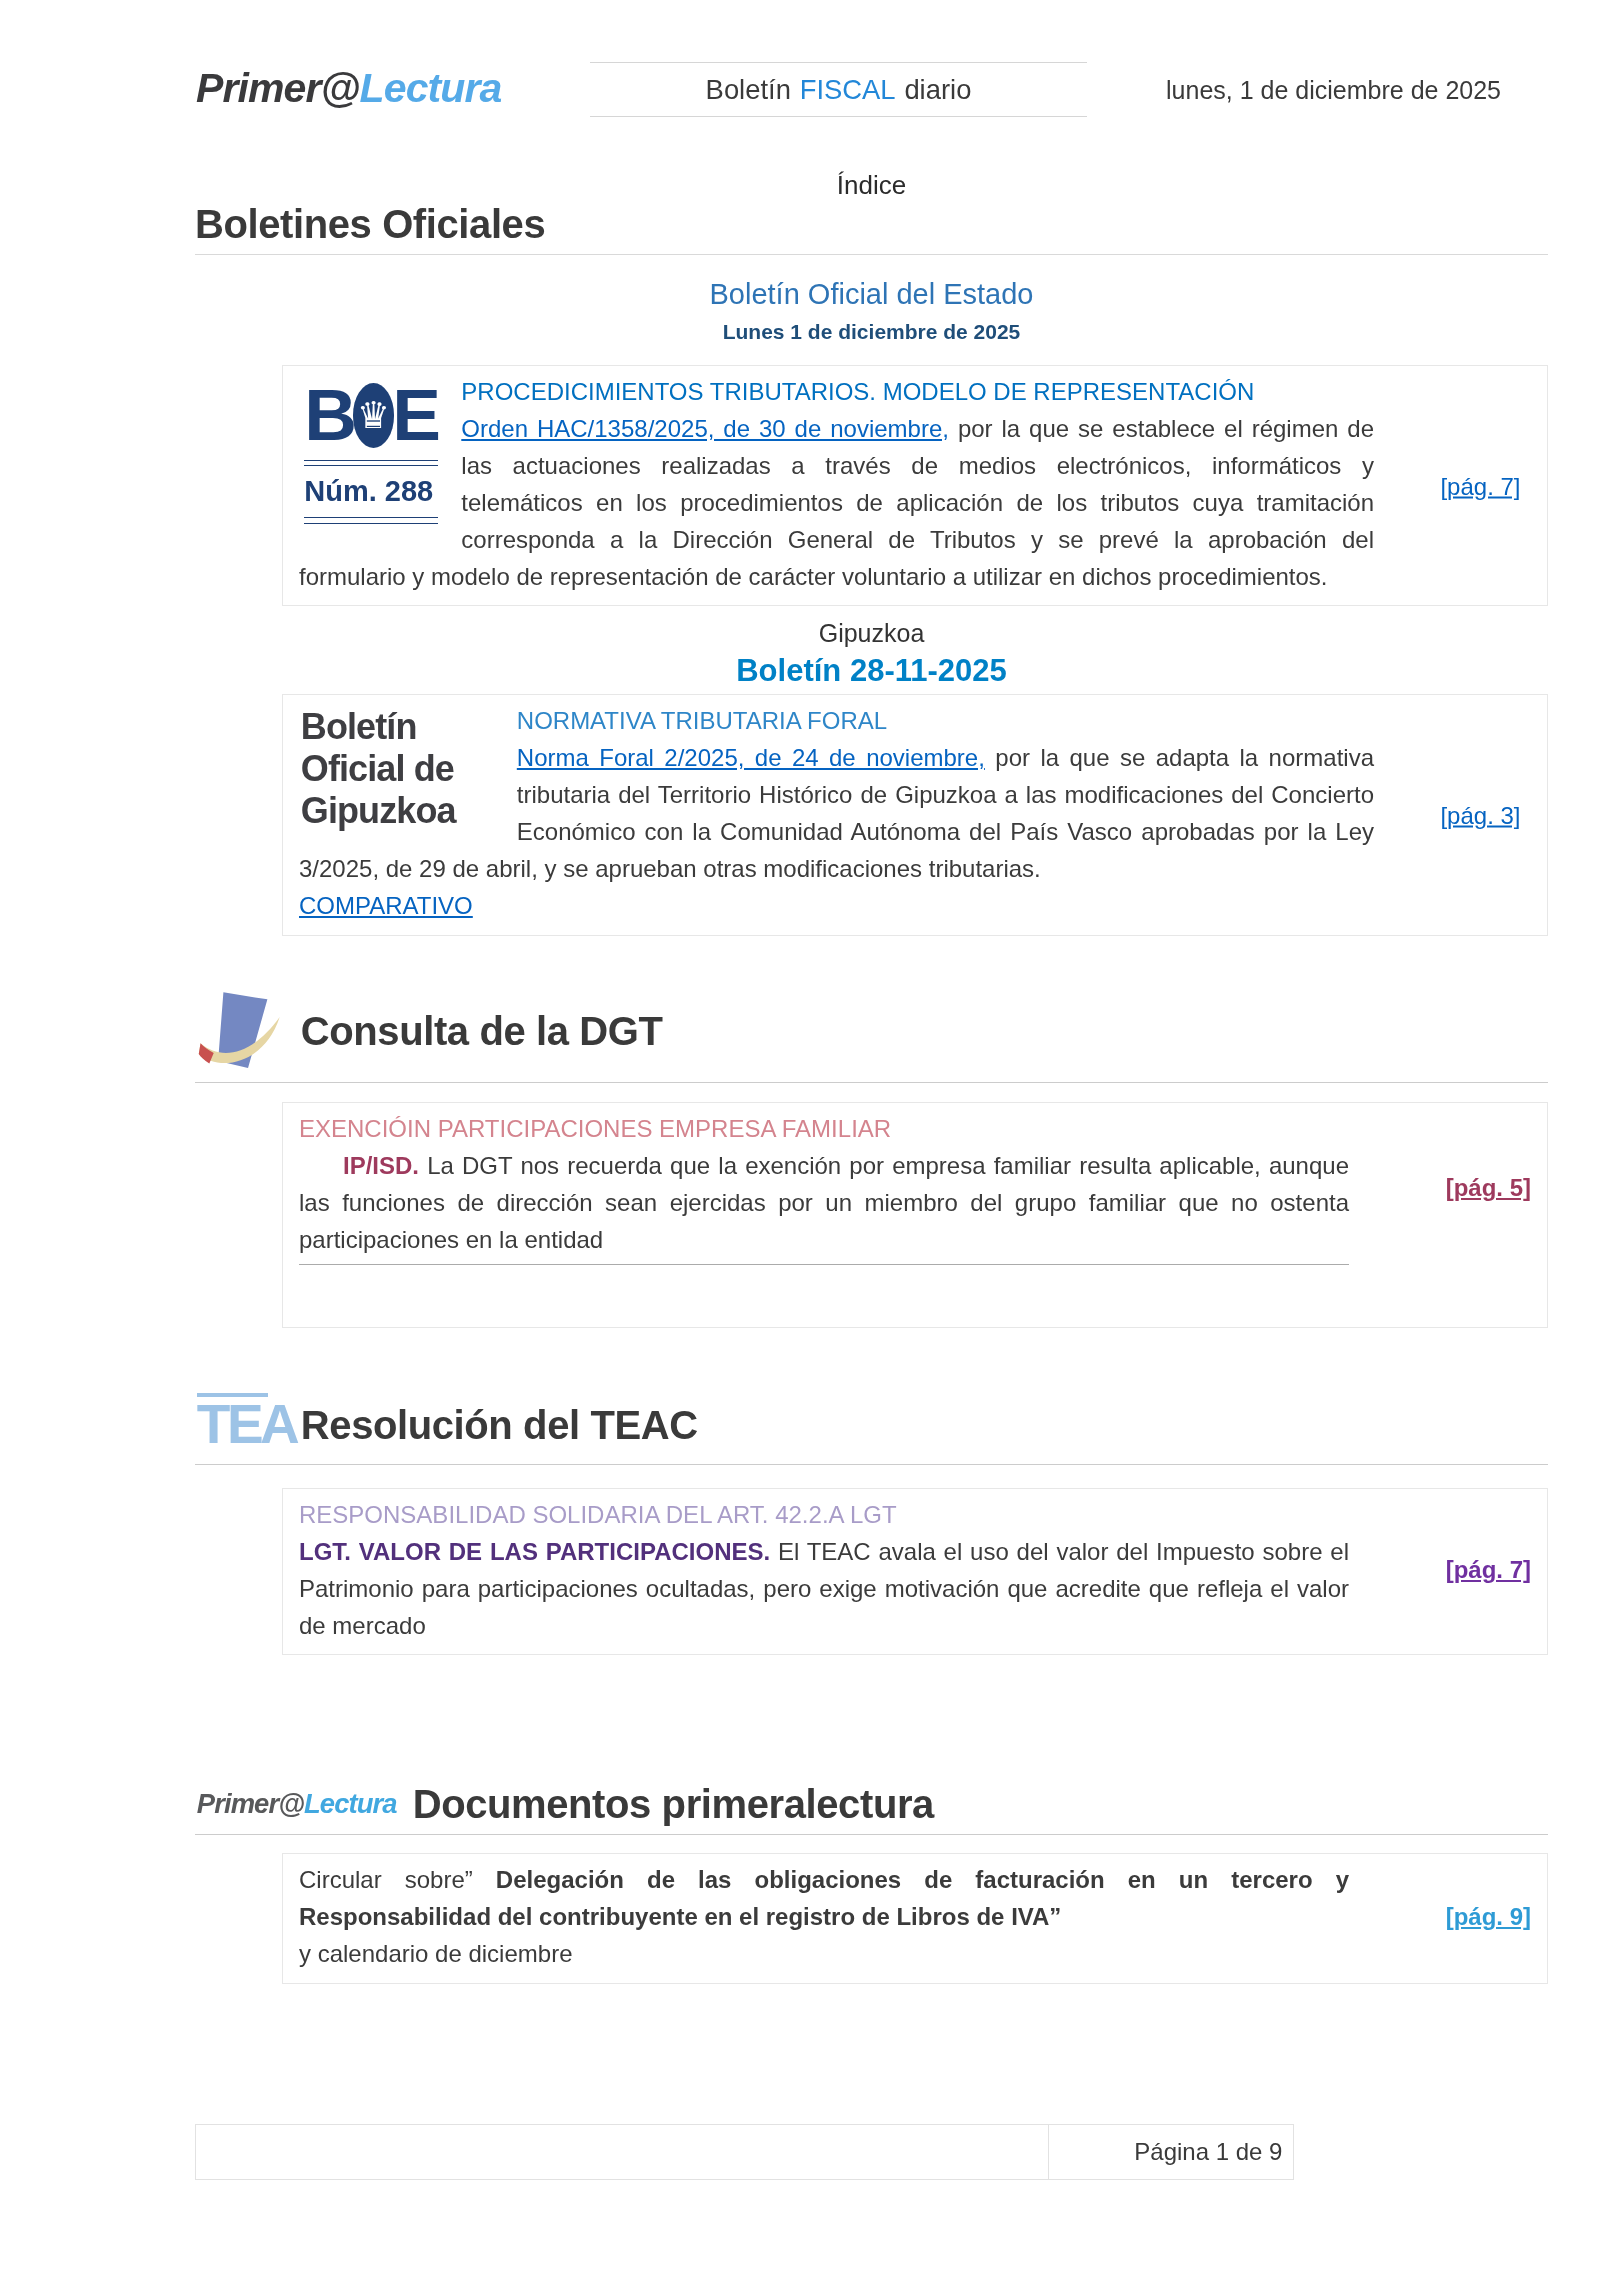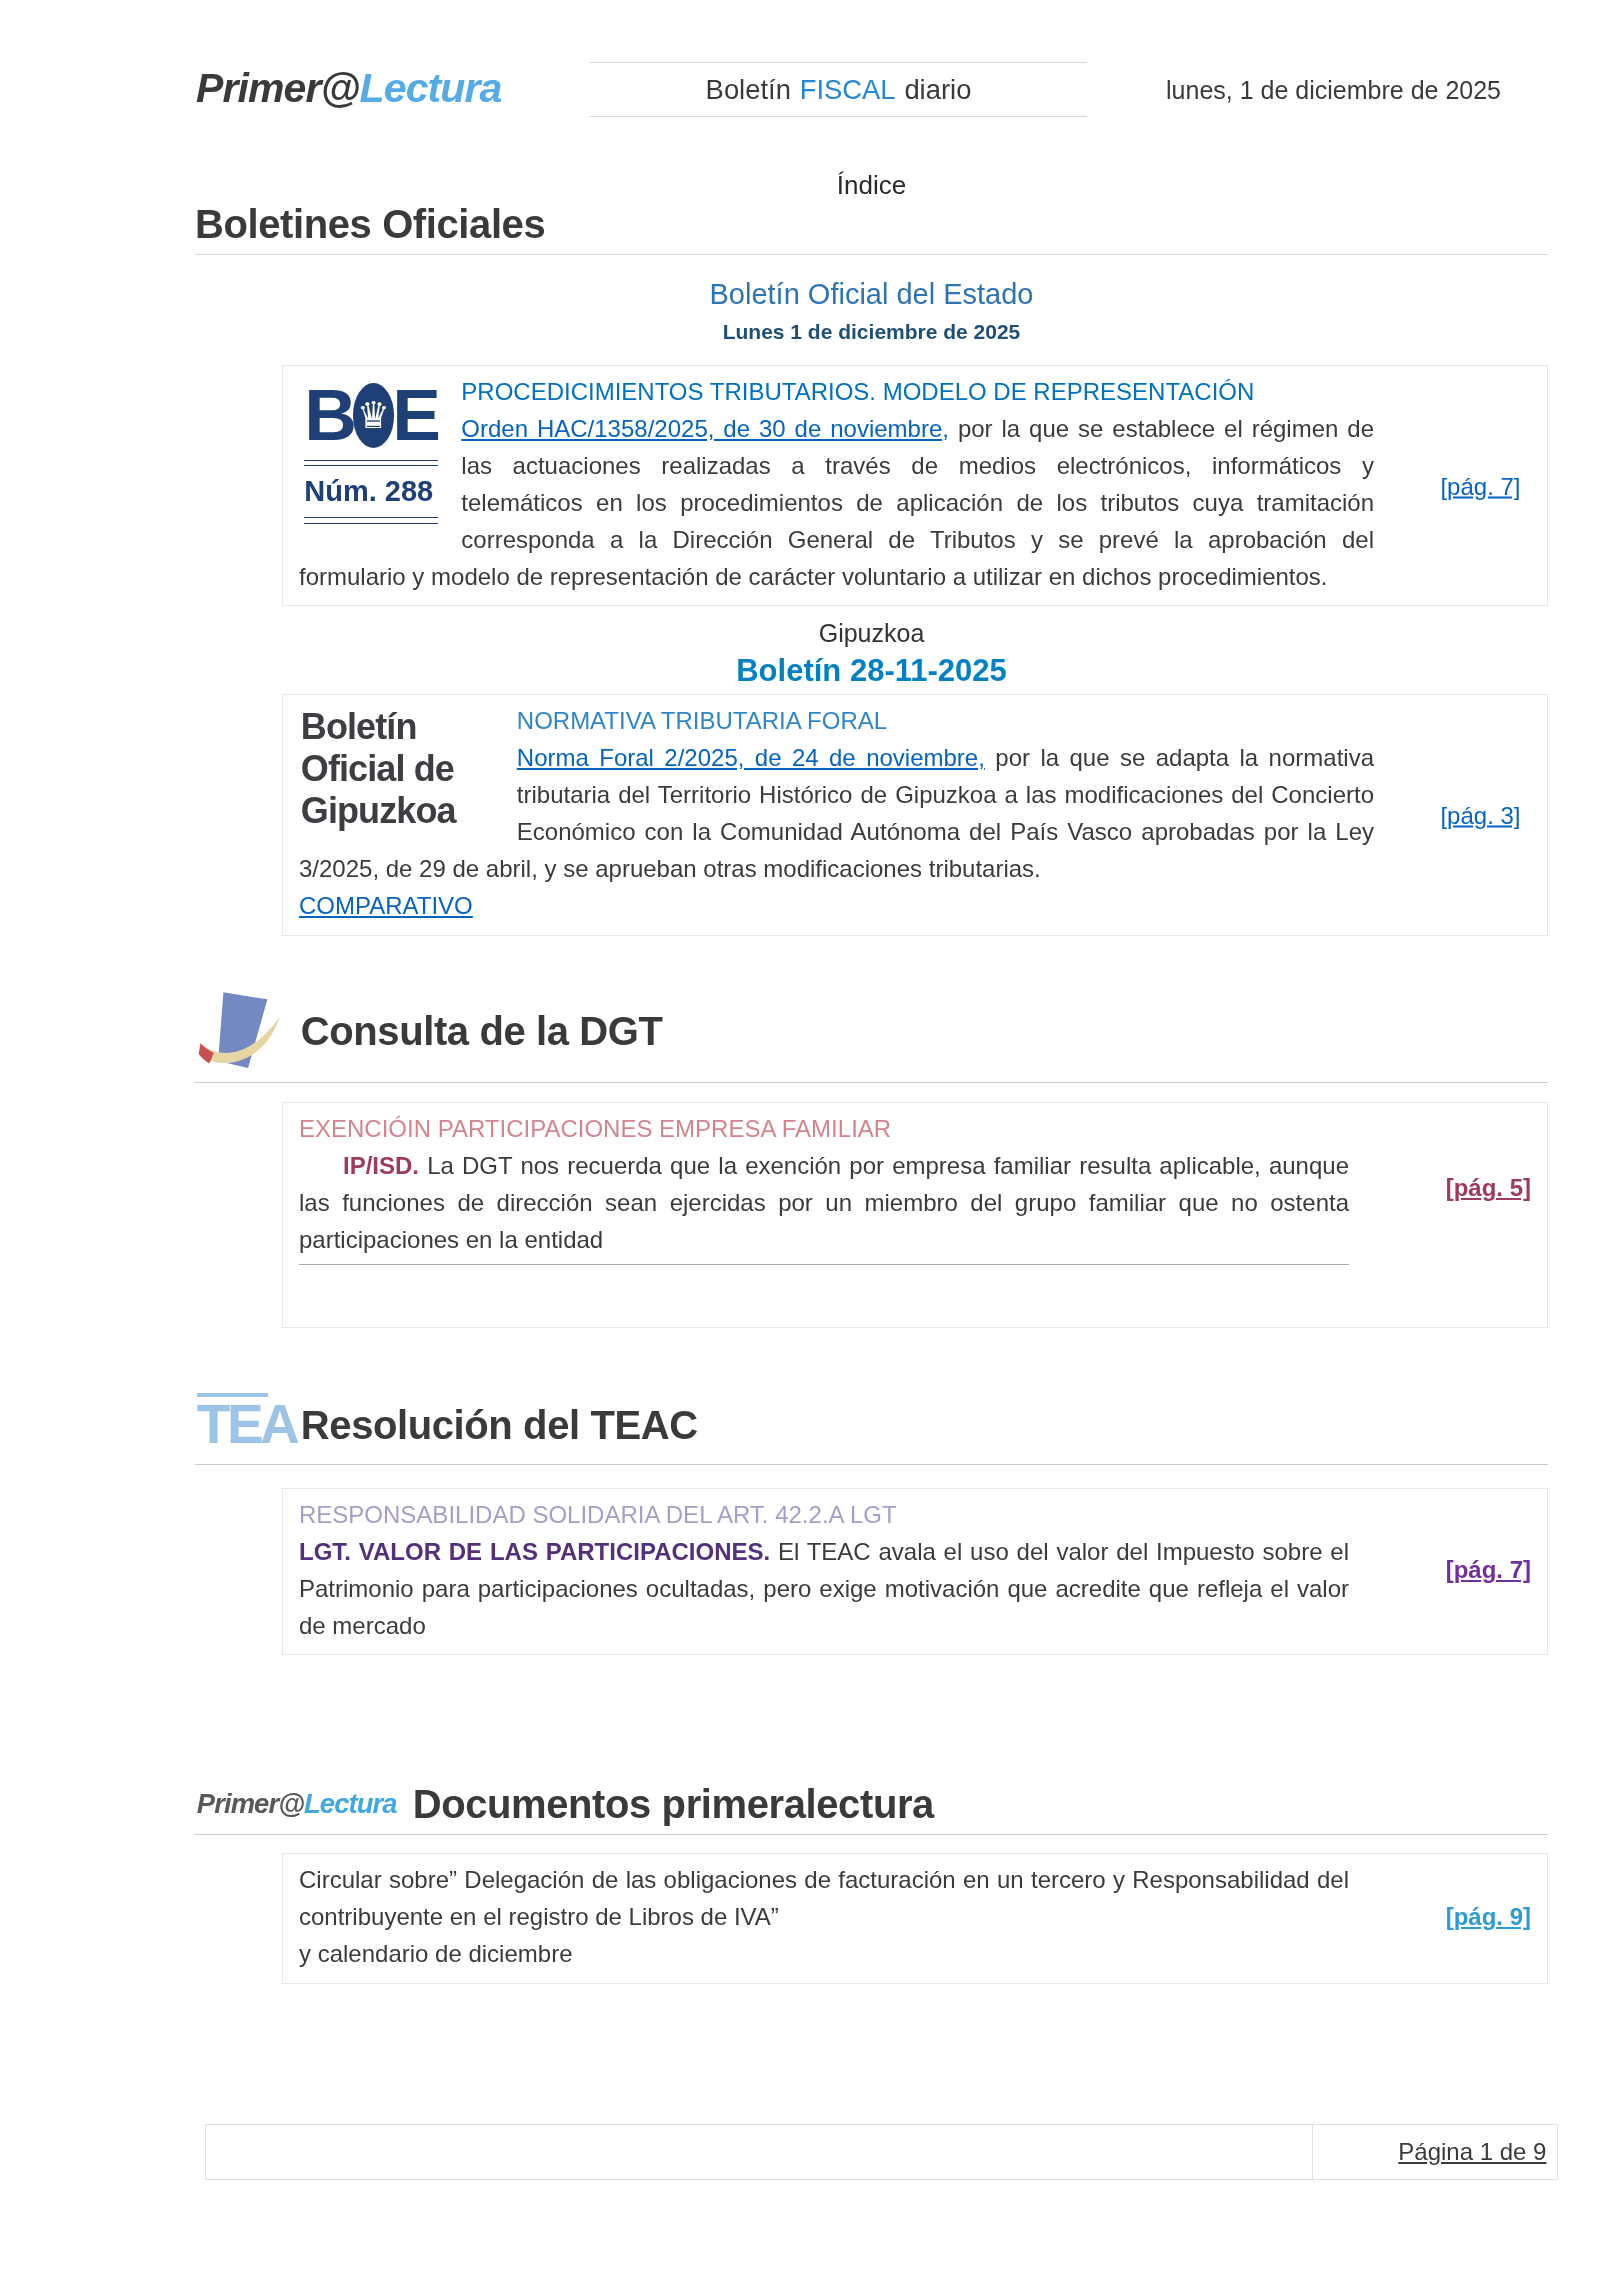--- a/index.html
+++ b/index.html
@@ -72,38 +72,38 @@
   .entry-dgt{padding-bottom:62px;}
   .sep{border-top:1.8px solid #ababab;height:0;margin-top:5.3px;}
 
   
   .teac-title{color:#a89cc8;}
   .teac-lead{color:#52307c;font-weight:bold;}
   .pag-purple{color:#7030a0;}
 
   
   .pag-cyan{color:#2e9bd5;}
-  .docs-bold{font-weight:normal;}
+  .docs-bold{font-weight:bold;}
 
   
   .sec-row{display:flex;align-items:center;gap:16px;margin-left:1.8px;}
   .mt-dgt{margin-top:51px;}
   .mt-teac{margin-top:65px;}
   .mt-docs{margin-top:126px;}
   .aeat-logo{width:88px;height:88px;flex:0 0 auto;}
   .tea-logo{position:relative;width:88px;height:64px;flex:0 0 auto;color:#9dc3e6;font-size:55px;line-height:62px;font-weight:bold;letter-spacing:-3.5px;}
   .tea-logo::before{content:"";position:absolute;left:0;top:0;width:71px;height:4.4px;background:#9dc3e6;}
   .docs-logo{font-size:27.4px;font-weight:bold;font-style:italic;letter-spacing:-0.9px;white-space:nowrap;flex:0 0 auto;}
   .docs-logo .p1{color:#58595b;}
   .docs-logo .p2{color:#41a8e0;}
 
   
   .footer{
-    position:absolute;left:205px;top:2124px;width:1353px;height:56px;box-sizing:border-box;
-    border:0.9px solid #e2e2e2;display:flex;text-decoration:underline;
+    position:absolute;left:195px;top:2124px;width:1099px;height:56px;box-sizing:border-box;
+    border:0.9px solid #e2e2e2;display:flex;
   }
   .fcell-l{flex:1;border-right:0.9px solid #e2e2e2;}
   .fcell-r{width:233px;display:flex;align-items:center;justify-content:flex-end;padding-right:10.6px;font-size:24px;color:#3a3a3a;}
 </style>
 </head>
 <body>
 
 <div class="header">
   <div class="brand"><span class="p1">Primer@</span><span class="p2">Lectura</span></div>
   <div class="title-box">

